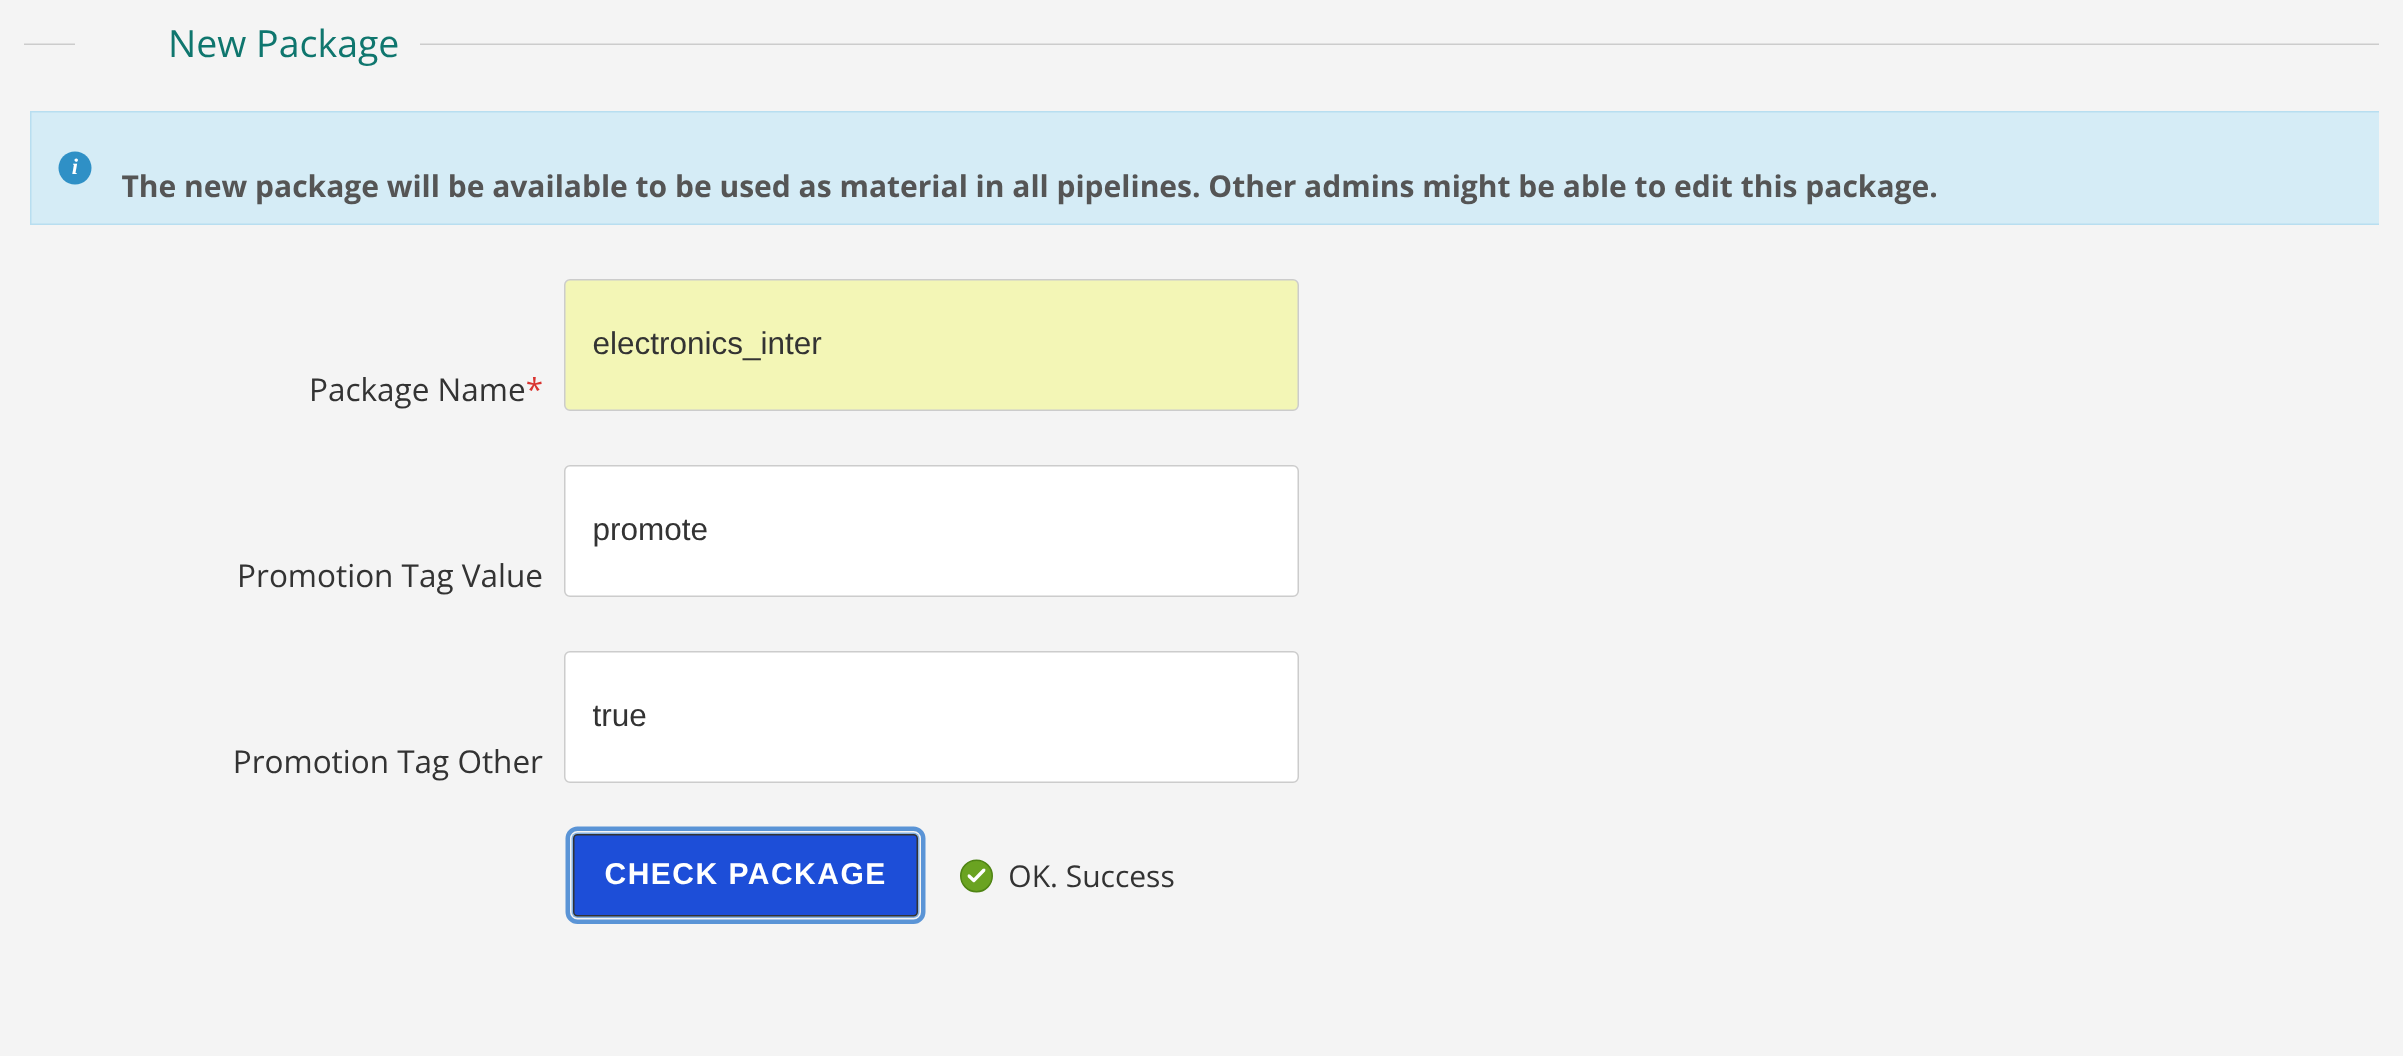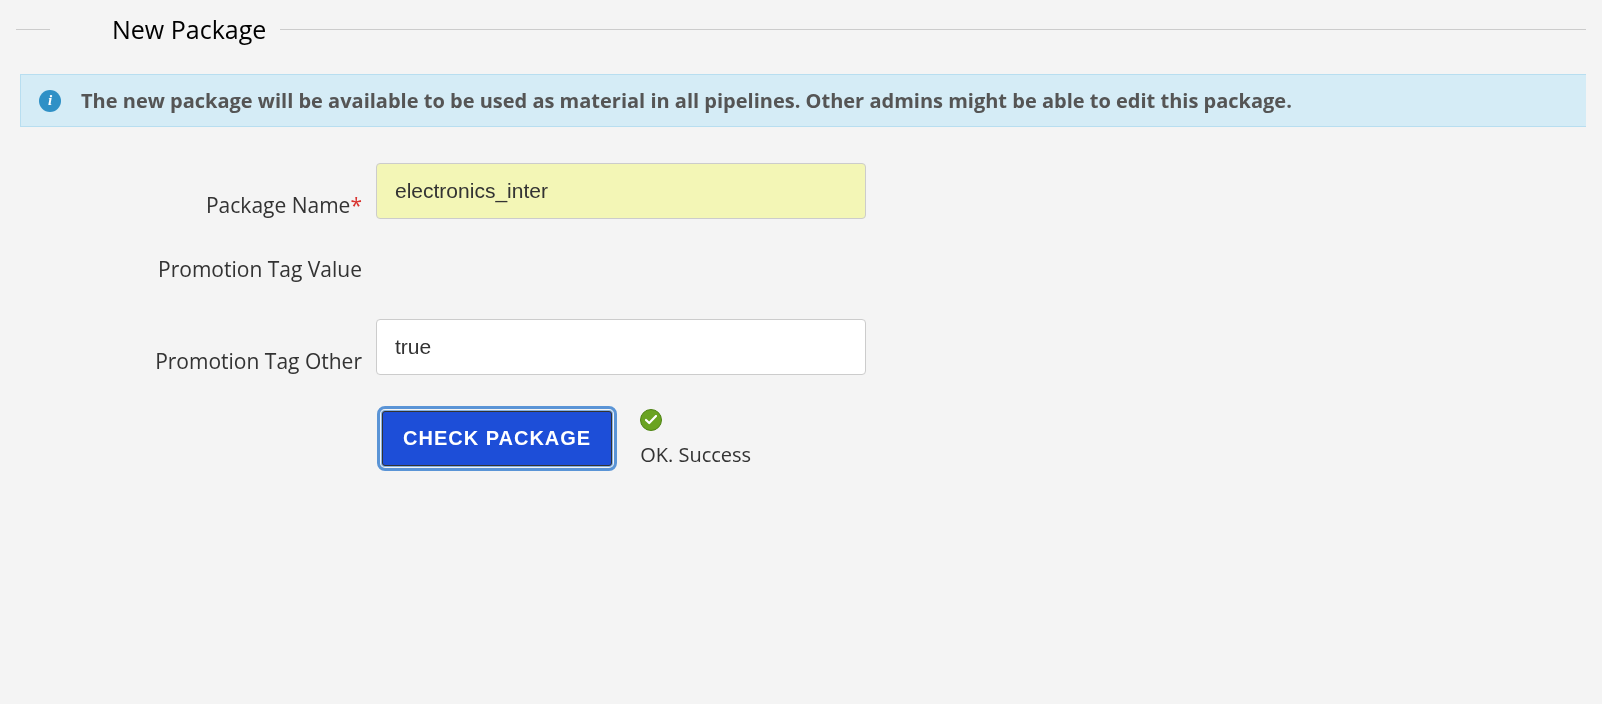--- a/index.html
+++ b/index.html
@@ -14,21 +14,21 @@
       position: relative;
       padding: 0 16px;
     }
     .legend-row {
       display: flex;
       align-items: center;
       gap: 14px;
     }
     .legend-title {
       font-size: 25px;
-      color: #000000;
+      color: #0f766e;
       white-space: nowrap;
       padding-left: 48px;
     }
     .legend-line-left {
       height: 1px;
       background: #ccc;
       width: 34px;
       flex: 0 0 34px;
     }
     .legend-line-right {
@@ -49,38 +49,38 @@
     }
     .info-icon {
       width: 22px; height: 22px; border-radius: 50%;
       background: #2f90c6;
       display: flex; align-items: center; justify-content: center;
       color: #fff; font-style: italic; font-family: Georgia, serif;
       font-size: 15px; font-weight: bold;
       flex: 0 0 22px;
     }
     .info-text {
-      font-size: 20px; font-weight: 700; color: #555;
+      font-size: 20px; font-weight: 700; color: #555; margin-top: 23px;
     }
     .form-row {
       display: flex;
       align-items: flex-end;
       margin-top: 36px;
     }
     .form-label {
       width: 360px;
       text-align: right;
       padding-right: 14px;
       font-size: 21px;
       color: #333;
     }
     .req { color: #d9332f; }
     .form-input {
       width: 490px;
-      height: 56px;
+      height: 88px;
       font-size: 21px;
       padding: 0 18px;
       border: 1px solid #ccc;
       border-radius: 4px;
       color: #333;
       background: #fff;
       outline: none;
     }
     .form-input.highlight {
       background: #f3f6b6;
@@ -100,24 +100,23 @@
       padding: 15px 20px;
       border: 1px solid #333;
       border-radius: 3px;
       outline: 3px solid #5a94d6;
       outline-offset: 2px;
       box-shadow: 0 0 0 1px #87b1e0;
       cursor: pointer;
     }
     .status {
       display: flex;
-      align-items: flex-start;
+      align-items: center;
       gap: 10px;
       margin-left: 28px;
-      flex-direction: column;
     }
     .ok-icon {
       width: 22px; height: 22px; border-radius: 50%;
       background: #6aa321;
       border: 1px solid #4f8414;
       display: flex; align-items: center; justify-content: center;
       flex: 0 0 22px;
     }
     .ok-icon svg { width: 12px; height: 10px; display: block; }
     .status-text { font-size: 20px; color: #333; }
@@ -143,20 +142,21 @@
       <span>Package Name</span><span class="req">*</span>
     </label>
     <input class="form-input highlight" type="text" value="electronics_inter" style="">
   </div>
 
 
   <div class="form-row">
     <label class="form-label">
       <span>Promotion Tag Value</span>
     </label>
+    <input class="form-input" type="text" value="promote" style="">
   </div>
 
   <div class="form-row">
     <label class="form-label">
       <span>Promotion Tag Other</span>
     </label>
     <input class="form-input" type="text" value="true" style="">
   </div>
 
   <div class="button-row">

